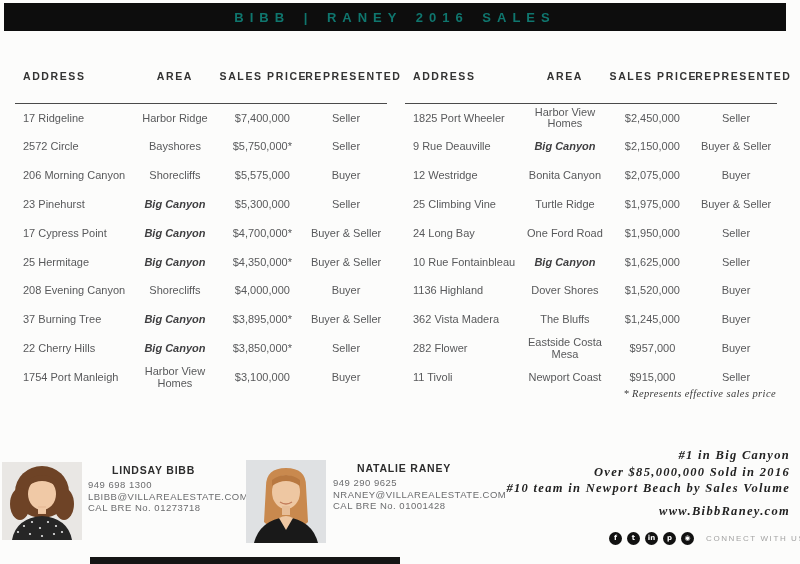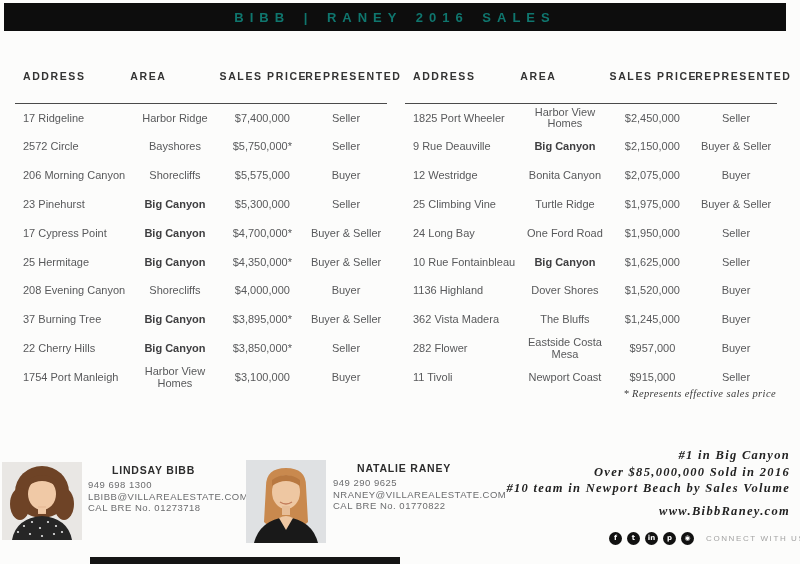--- a/index.html
+++ b/index.html
@@ -24,32 +24,32 @@
   .sales-table{position:absolute;top:60px;}
   .sales-table.left{left:15px;width:372px;}
   .sales-table.right{left:405px;width:372px;}
   .t-head{
     display:grid;grid-template-columns:31% 24% 23% 22%;
     align-items:end;height:22px;
     border-bottom:1px solid #4a4a4a;padding-bottom:21px;
   }
   .t-head .h-cell{
     font-size:10.5px;font-weight:bold;color:#333333;letter-spacing:1.6px;
-    white-space:nowrap;
+    text-align:center;white-space:nowrap;
   }
   .t-head .h-cell:first-child{text-align:left;padding-left:8px;}
   .t-row{
     display:grid;grid-template-columns:31% 24% 23% 22%;
     height:28.8px;align-items:center;
   }
   .t-cell{
     font-size:11px;color:#58595b;text-align:center;line-height:11.5px;
   }
   .t-cell.addr{text-align:left;padding-left:8px;white-space:nowrap;}
-  .t-cell.area.bold-area{font-weight:bold;color:#3e3e40;}
+  .t-cell.area.bold-area{font-weight:bold;color:#3e3e40;font-style:italic;}
 
   .footnote{
     position:absolute;right:24px;top:388px;
     font-family:"Liberation Serif", serif;font-style:italic;
     font-size:10.5px;color:#3a3a3a;letter-spacing:0.4px;
   }
 
   
   .photo{position:absolute;overflow:hidden;}
   .photo svg{display:block;}
@@ -283,21 +283,21 @@
       <path d="M8 83 Q14 60 40 57 Q66 60 72 83 Z" fill="#191919"></path>
       <path d="M33 58 L40 70 L47 58 Q40 54 33 58 Z" fill="#eec7a2"></path>
       <path d="M34 42 Q40 46 46 42" stroke="#c27b5a" stroke-width="1.4" fill="none"></path>
     </svg>
   </div>
 
   <div class="agent-info two">
     <div class="agent-name">NATALIE RANEY</div>
     <div class="agent-line">949 290 9625</div>
     <div class="agent-line">NRANEY@VILLAREALESTATE.COM</div>
-    <div class="agent-line">CAL BRE No. 01770822</div>
+    <div class="agent-line">CAL BRE No. 01001428</div>
   </div>
 
   <div class="achievements">
     <div class="ach-line">#1 in Big Canyon</div>
     <div class="ach-line">Over $85,000,000 Sold in 2016</div>
     <div class="ach-line">#10 team in Newport Beach by Sales Volume</div>
     <div class="website">www.BibbRaney.com</div>
   </div>
 
   <div class="social">

